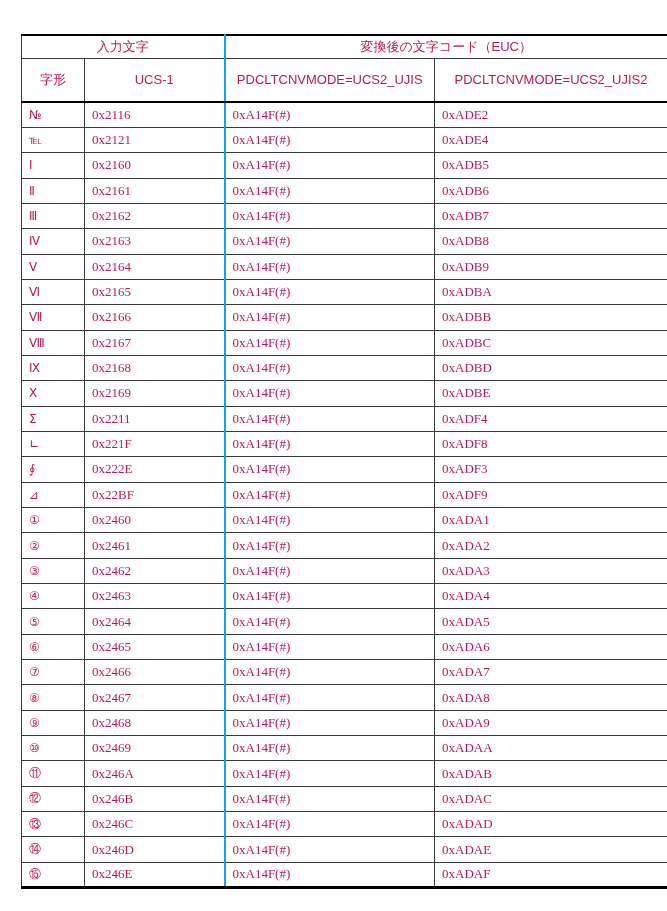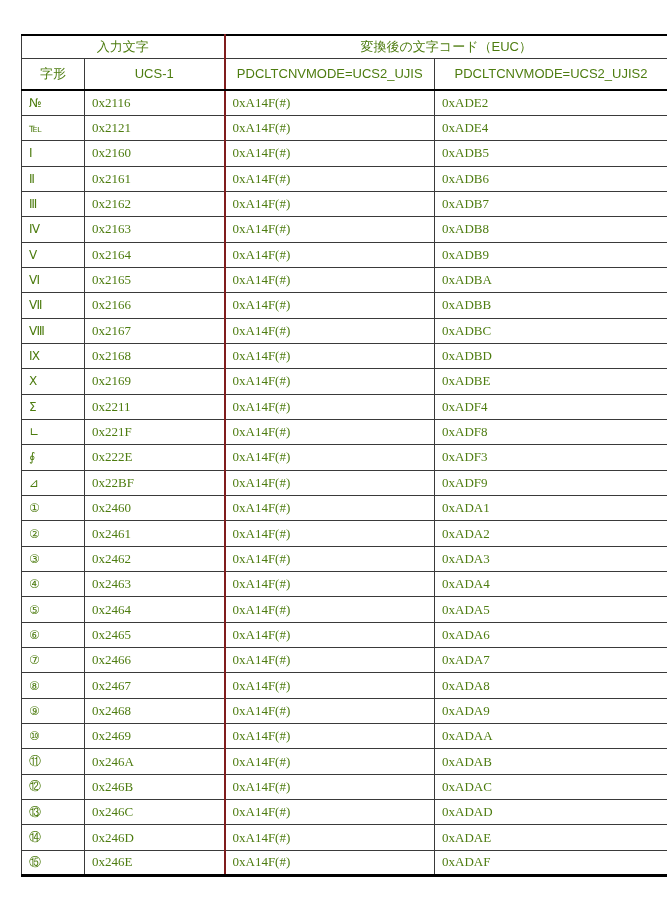--- a/index.html
+++ b/index.html
@@ -7,21 +7,21 @@
     padding: 0;
     background: #ffffff;
   }
   .page {
     position: relative;
     width: 667px;
     height: 911px;
     background: #ffffff;
     overflow: hidden;
     font-family: "Liberation Serif", "DejaVu Serif", serif;
-    color: #4d7c0f;
+    color: #be185d;
   }
   table.conv {
     position: absolute;
     left: 21px;
     top: 34px;
     width: 646px;
     border-collapse: collapse;
     table-layout: fixed;
     border-top: 2px solid #000000;
     border-left: 1px solid #3a3a3a;
@@ -33,32 +33,32 @@
   col.c-ujis2 { width: auto; }
 
   th, td {
     border: 1px solid #3a3a3a;
     font-weight: normal;
     white-space: nowrap;
     overflow: hidden;
     box-sizing: border-box;
   }
   
-  .sec-div { border-left: 2px solid #7f1d1d; }
+  .sec-div { border-left: 2px solid #0ea5e9; }
   
   th:last-child, td:last-child { border-right: none; }
 
   thead th {
     font-family: "Liberation Sans", "DejaVu Sans", sans-serif;
     font-size: 13px;
     text-align: center;
     background: #ffffff;
   }
   thead tr.group-row th { height: 23px; border-bottom: 1px solid #3a3a3a; }
-  thead tr.col-row th   { height: 32px; border-bottom: 2px solid #000000; }
+  thead tr.col-row th   { height: 44px; border-bottom: 2px solid #000000; }
 
   tbody td {
     height: 25.35px;
     font-size: 13px;
     text-align: left;
     padding: 0 0 0 7px;
     vertical-align: middle;
   }
   tbody td.glyph {
     font-family: "DejaVu Sans", "Liberation Sans", sans-serif;

